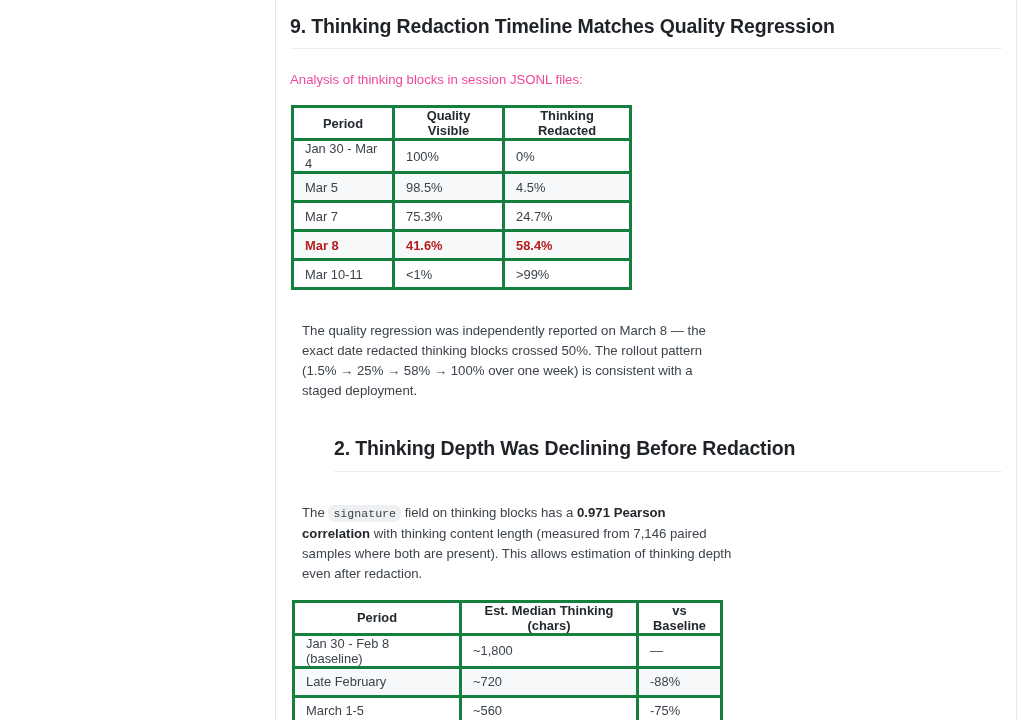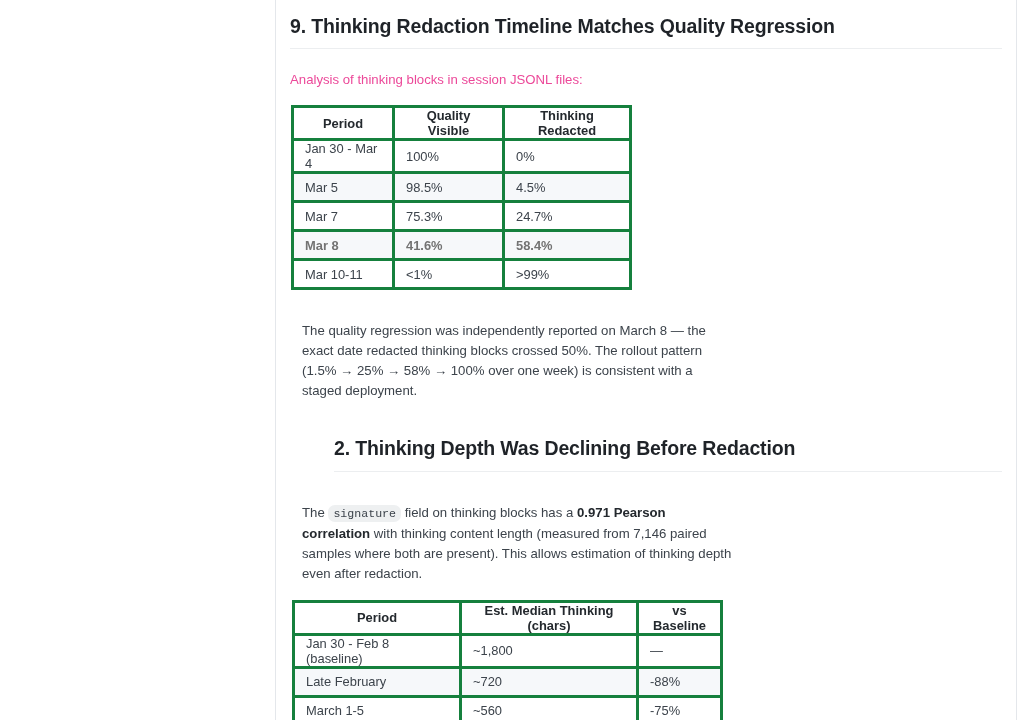--- a/index.html
+++ b/index.html
@@ -127,21 +127,21 @@
     padding: 0 11px;
   }
   table.data-table tbody tr:nth-child(even) td {
     background: #f6f8fa;
   }
   table.data-table tbody tr:nth-child(odd) td {
     background: #ffffff;
   }
   table.data-table tbody tr.row-emphasis td {
     font-weight: bold;
-    color: #737373;
+    color: #b91c1c;
   }
 
   
   #table-thinking-redaction { width: 338px; margin: 0; }
   #table-thinking-redaction col.c0 { width: 101px; }
   #table-thinking-redaction col.c1 { width: 110px; }
   #table-thinking-redaction col.c2 { width: 127px; }
 
   
   #table-thinking-depth { width: 428px; margin: 0 0 0 0; }

